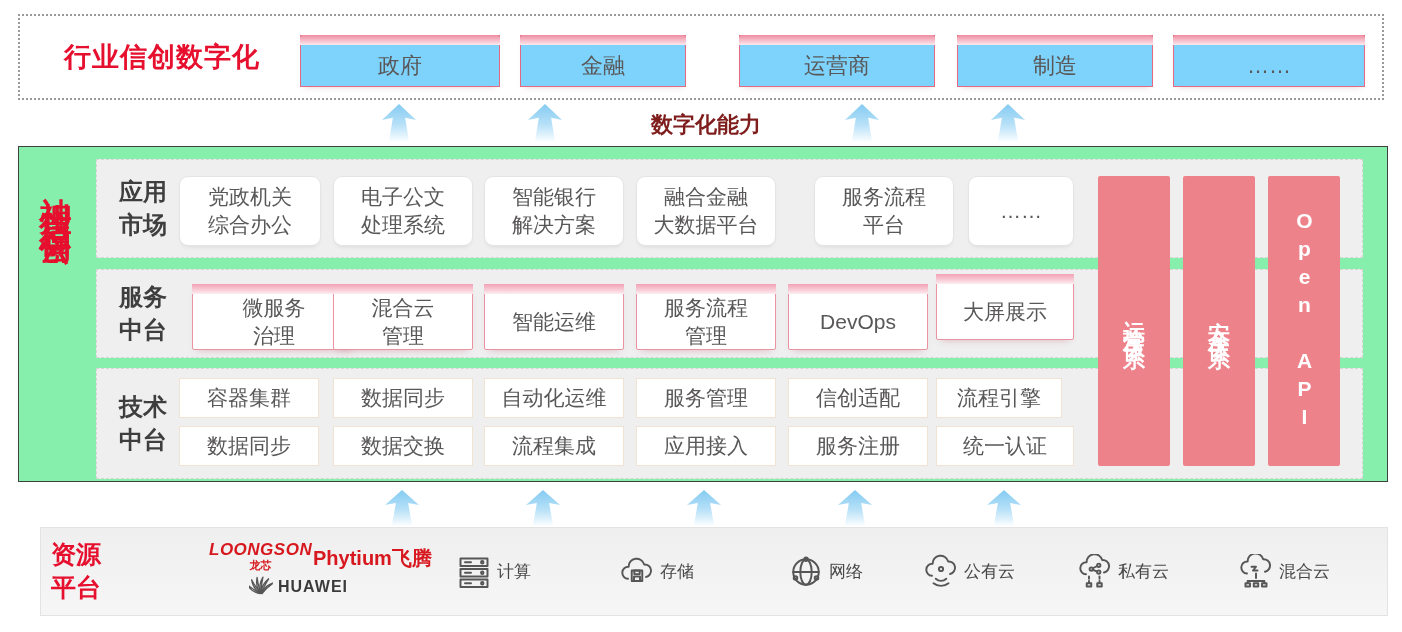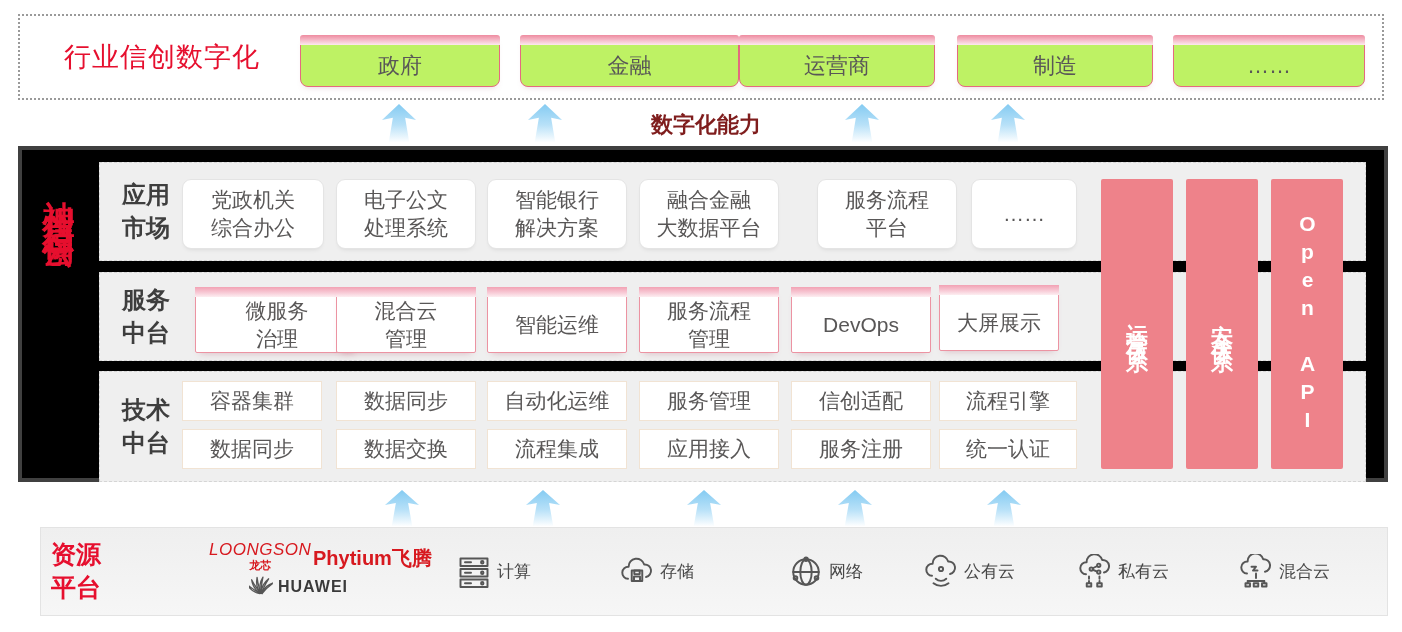--- a/index.html
+++ b/index.html
@@ -4,40 +4,40 @@
 <style>
   * { margin:0; padding:0; box-sizing:border-box; }
   html,body { background:#fff; }
   body { font-family:"Liberation Sans","DejaVu Sans",sans-serif; }
   .canvas { position:relative; width:1402px; height:632px; background:#fff; overflow:hidden; }
 
   
   .banner { position:absolute; left:18px; top:14px; width:1366px; height:86px;
             border:2px dotted #9a9a9a; background:#fff; }
   .banner-label { position:absolute; left:44px; top:50%; transform:translateY(-50%);
-                  color:#e60f2e; font-size:27px; font-weight:normal; letter-spacing:1px; }
-  .industry-box { position:absolute; top:19px; height:52px; background:#bef264;
-                  border:1px solid #e56a80; border-radius:8px;
+                  color:#e60f2e; font-size:27px; font-weight:bold; letter-spacing:1px; }
+  .industry-box { position:absolute; top:19px; height:52px; background:#7dd3fc;
+                  border:1px solid #e56a80; border-radius:0;
                   display:flex; align-items:center; justify-content:center;
                   padding-top:9px; font-size:22px; color:#595757;
                   box-shadow:0 4px 6px -4px rgba(180,120,140,.35); }
   .industry-box::before { content:""; position:absolute; left:-1px; right:-1px; top:-1px; height:10px;
                   border-radius:3px 3px 0 0;
                   background:linear-gradient(180deg,#ee8ba0 0%,#f6bfcc 55%,#fce9ed 100%); }
 
   
   .arrow { position:absolute; width:34px; height:38px;
            background:linear-gradient(180deg,#84cbf2 0%,#b8e1f8 55%,rgba(226,242,252,0.08) 100%);
            clip-path:polygon(50% 0,100% 42%,68% 36%,80% 100%,20% 100%,32% 36%,0 42%); }
   .cap-label { position:absolute; left:640px; top:110px; width:132px; text-align:center;
                color:#7f1d1d; font-size:22px; font-weight:bold; }
 
   
   .main { position:absolute; left:18px; top:146px; width:1370px; height:336px;
-          background:#000000; border:4px solid #404040; }
+          background:#86efac; border:1px solid #404040; }
   .vtitle { position:absolute; left:16px; top:24px; height:292px; width:42px;
             writing-mode:vertical-rl; text-orientation:upright;
             color:#e60f2e; font-size:32px; font-weight:bold; letter-spacing:7px;
             display:flex; align-items:center; }
   .grow { position:absolute; left:77px; width:1267px; background:#efefef; border:1px dashed #d5d5d5; }
   .row-app  { top:12px;  height:99px; }
   .row-svc  { top:122px; height:89px; }
   .row-tech { top:221px; height:111px; }
   .row-label { position:absolute; left:8px; top:0; height:100%; width:76px;
                display:flex; align-items:center; justify-content:center; text-align:center;
@@ -67,41 +67,41 @@
             color:#fff; font-size:22px; font-weight:bold; letter-spacing:9px; }
 
   
   .res-panel { position:absolute; left:40px; top:527px; width:1348px; height:89px;
                background:linear-gradient(180deg,#efefef 0%,#f6f6f6 100%);
                border:1px solid #e3e3e3; }
   .res-label { position:absolute; left:10px; top:50%; transform:translateY(-50%);
                color:#e60f2e; font-size:25px; font-weight:bold; line-height:1.35;
                white-space:pre-line; }
   .logo-loongson { position:absolute; left:168px; top:12px; text-align:center; color:#d7191f; }
-  .logo-loongson .big { font-size:17px; font-weight:normal; font-style:italic; letter-spacing:.5px; }
+  .logo-loongson .big { font-size:17px; font-weight:bold; font-style:italic; letter-spacing:.5px; }
   .logo-loongson .small { font-size:11px; font-weight:bold; margin-top:-2px; }
   .logo-phytium { position:absolute; left:272px; top:17px; color:#d7191f; font-size:20px; font-weight:bold; }
   .logo-huawei { position:absolute; left:208px; top:48px; display:flex; align-items:center; gap:5px; }
   .logo-huawei .hw-text { font-size:16px; font-weight:bold; color:#3a3a3a; letter-spacing:1px; }
   .res-item { position:absolute; top:50%; transform:translateY(-50%);
               display:flex; align-items:center; gap:5px; }
   .res-item .lab { font-size:17px; color:#474747; }
   .ic { width:36px; height:36px; }
   .ic path, .ic rect, .ic circle, .ic ellipse, .ic line, .ic polyline
      { fill:none; stroke:#565656; stroke-width:1.3; stroke-linecap:round; stroke-linejoin:round; }
 </style>
 </head>
 <body>
 
 <div class="canvas">
 
   <div class="banner">
     <div class="banner-label">行业信创数字化</div>
     <div class="industry-box" style="left:280px;width:200px">政府</div>
-    <div class="industry-box" style="left:500px;width:219px">金融</div>
+    <div class="industry-box" style="left:500px;width:166px">金融</div>
     <div class="industry-box" style="left:719px;width:196px">运营商</div>
     <div class="industry-box" style="left:937px;width:196px">制造</div>
     <div class="industry-box" style="left:1153px;width:192px">……</div>
   </div>
 
   <div class="arrow" style="left:382px;top:104px"></div>
   <div class="arrow" style="left:528px;top:104px"></div>
   <div class="cap-label">数字化能力</div>
   <div class="arrow" style="left:845px;top:104px"></div>
   <div class="arrow" style="left:991px;top:104px"></div>
@@ -130,32 +130,32 @@
 中台</div>
     </div>
     <div class="svc-box preline" style="left:173px;top:137px;width:164px">微服务
 治理</div>
     <div class="svc-box preline" style="left:314px;top:137px;width:140px">混合云
 管理</div>
     <div class="svc-box preline" style="left:465px;top:137px;width:140px">智能运维</div>
     <div class="svc-box preline" style="left:617px;top:137px;width:140px">服务流程
 管理</div>
     <div class="svc-box preline" style="left:769px;top:137px;width:140px">DevOps</div>
-    <div class="svc-box preline" style="left:917px;top:135px;width:120px">大屏展示</div>
+    <div class="svc-box preline" style="left:917px;top:127px;width:138px">大屏展示</div>
 
     <div class="grow row-tech">
       <div class="row-label">技术
 中台</div>
     </div>
     <div class="tech-box" style="left:160px;top:231px;width:140px">容器集群</div>
     <div class="tech-box" style="left:314px;top:231px;width:140px">数据同步</div>
     <div class="tech-box" style="left:465px;top:231px;width:140px">自动化运维</div>
     <div class="tech-box" style="left:617px;top:231px;width:140px">服务管理</div>
     <div class="tech-box" style="left:769px;top:231px;width:140px">信创适配</div>
-    <div class="tech-box" style="left:917px;top:231px;width:138px">流程引擎</div>
+    <div class="tech-box" style="left:917px;top:231px;width:126px">流程引擎</div>
     <div class="tech-box" style="left:160px;top:279px;width:140px">数据同步</div>
     <div class="tech-box" style="left:314px;top:279px;width:140px">数据交换</div>
     <div class="tech-box" style="left:465px;top:279px;width:140px">流程集成</div>
     <div class="tech-box" style="left:617px;top:279px;width:140px">应用接入</div>
     <div class="tech-box" style="left:769px;top:279px;width:140px">服务注册</div>
     <div class="tech-box" style="left:917px;top:279px;width:138px">统一认证</div>
 
     <div class="pillar" style="left:1079px">运营体系</div>
     <div class="pillar" style="left:1164px">安全体系</div>
     <div class="pillar" style="left:1249px;letter-spacing:5px;font-size:21px">Open API</div>

